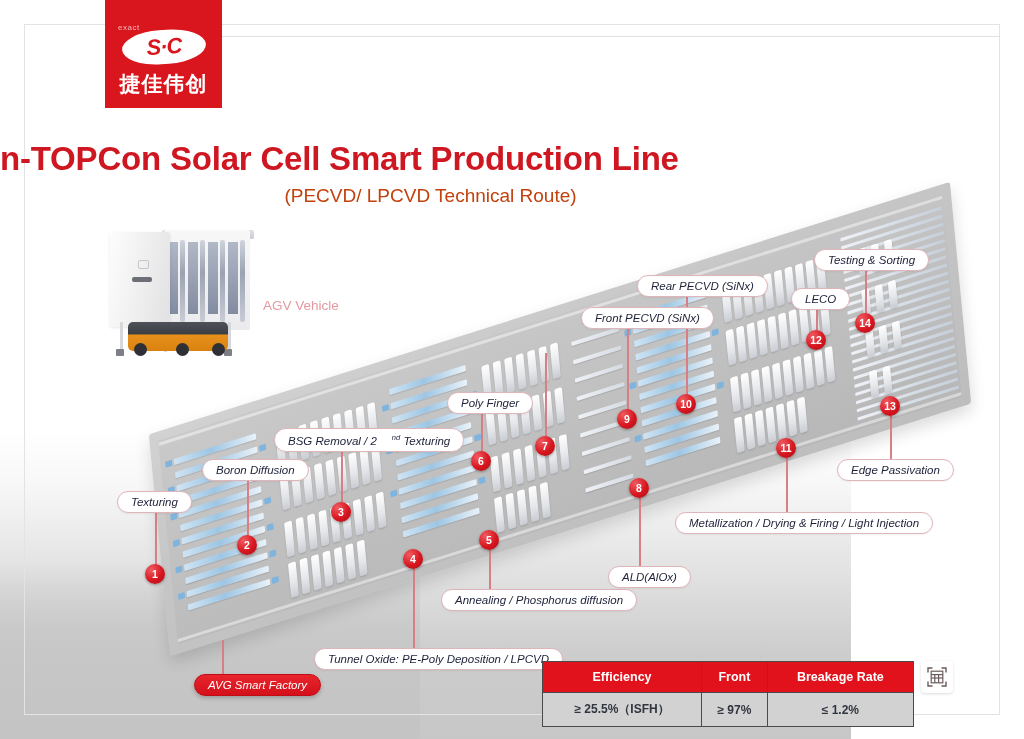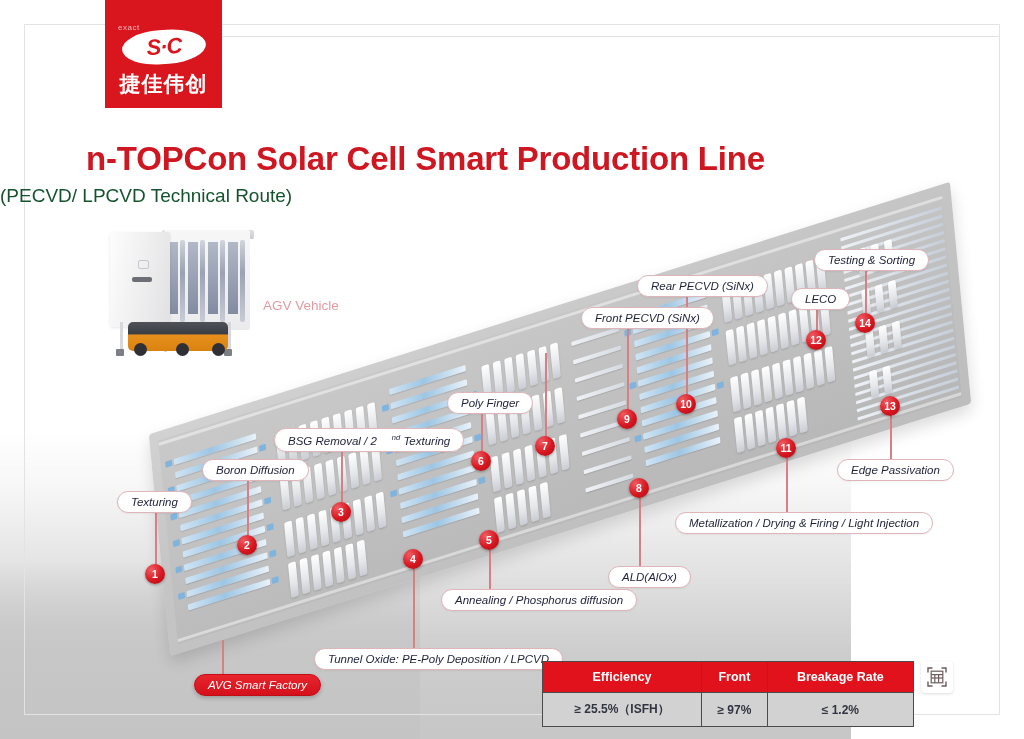--- a/index.html
+++ b/index.html
@@ -110,32 +110,32 @@
     position: absolute;
     left: 222px; top: 36px;
     width: 778px; height: 1px;
     background: #e1e1e1;
   }
 
   
   .title-main {
     position: absolute;
     left: 0; right: 0; top: 140px;
-    text-align: center;
     font-size: 33px;
     font-weight: bold;
     color: #cf1722;
     letter-spacing: -.2px;
   }
   .title-sub {
     position: absolute;
     left: 0; right: 0; top: 185px;
-    text-align: left;
+    text-align: center;
     font-size: 19px;
-    color: #14532d;
+    color: #c2410c;
+    padding-left: 10px;
   }
 
   
   .agv-photo {
     position: absolute;
     left: 104px; top: 230px;
     width: 172px; height: 130px;
   }
   .agv-cabinet {
     position: absolute;

